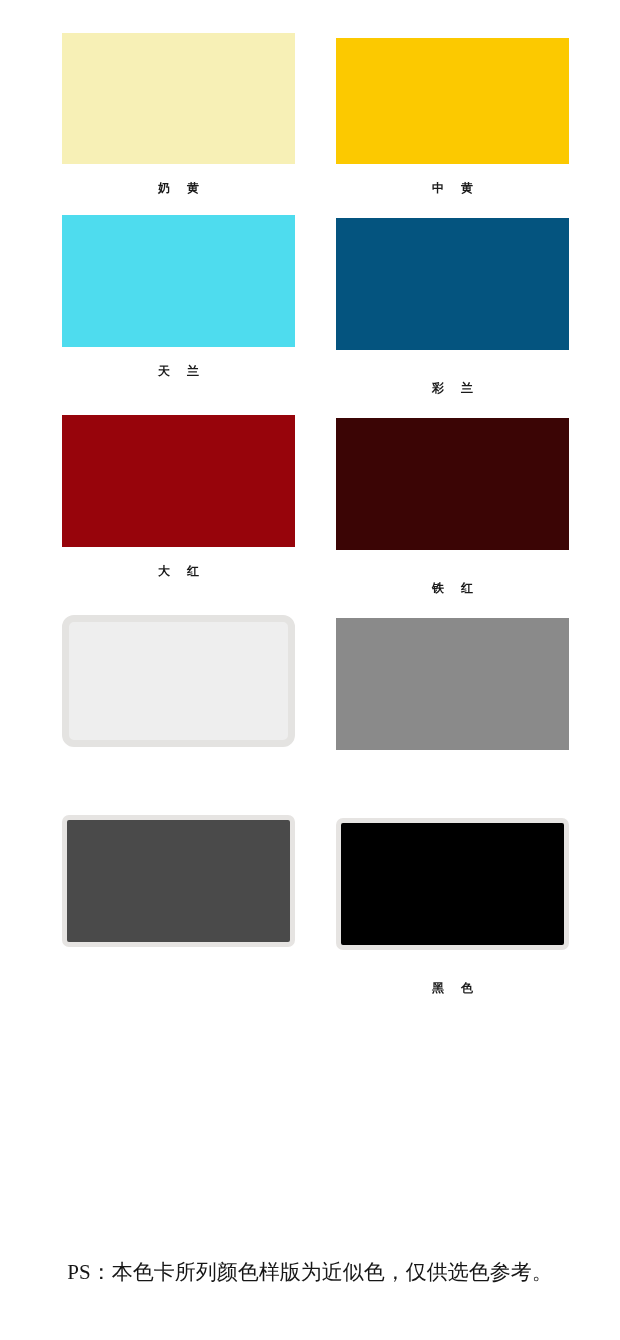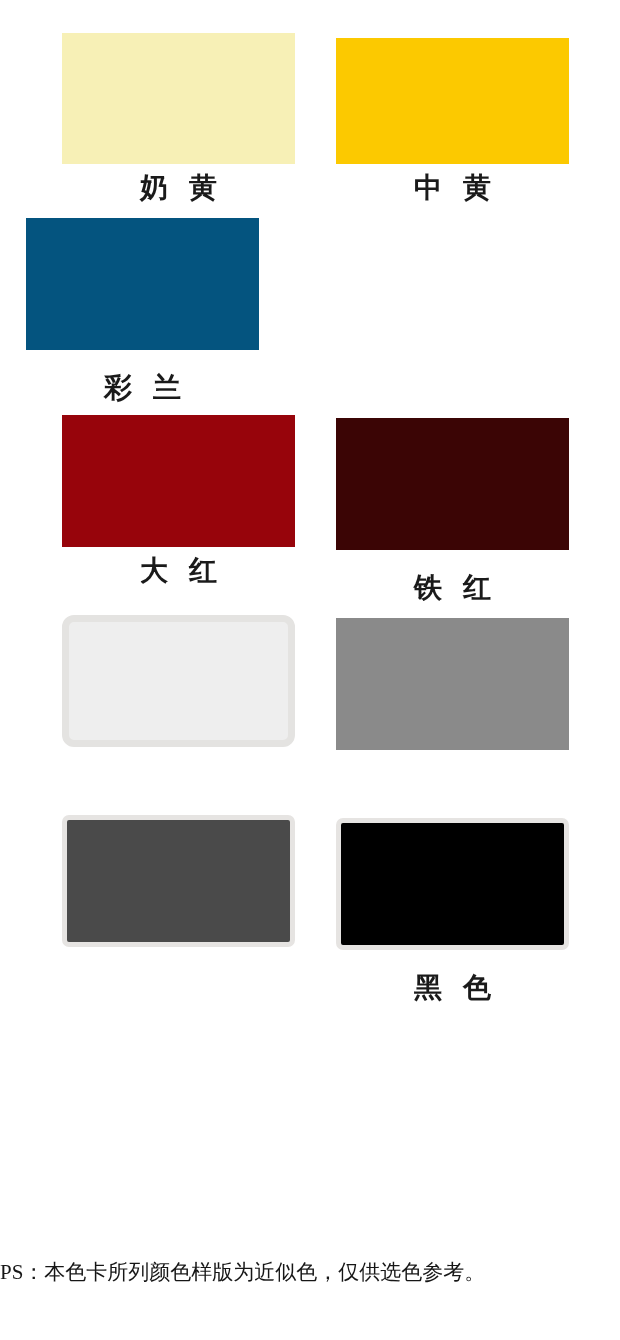--- a/index.html
+++ b/index.html
@@ -58,21 +58,21 @@
     border: 5px solid #e6e4e2;
     border-radius: 7px;
   }
   .swatch-chip.framed-soft {
     border: 7px solid #e4e3e1;
     border-radius: 12px;
   }
   .swatch-label {
     width: 233px;
     text-align: center;
-    font-size: 28px;
+    font-size: 12px;
     font-weight: bold;
     color: #1a1a1a;
     letter-spacing: 7px;
     text-indent: 7px;
     margin-top: 12px;
     line-height: 24px;
     font-family: "Liberation Serif", "DejaVu Serif", serif;
   }
   
   .swatch-row.r1 { padding-top: 33px; }
@@ -87,20 +87,21 @@
   .swatch-row.r3 .swatch-cell.right .swatch-chip-wrap,
   .swatch-row.r4 .swatch-cell.right .swatch-chip-wrap,
   .swatch-row.r5 .swatch-cell.right .swatch-chip-wrap,
   .swatch-row.r6 .swatch-cell.right .swatch-chip-wrap { margin-top: 3px; }
 
   .footer-note {
     position: absolute;
     left: 0;
     top: 1258px;
     width: 620px;
+    text-align: center;
     font-size: 21px;
     color: #161616;
     font-family: "Liberation Serif", "DejaVu Serif", serif;
     letter-spacing: 0px;
     white-space: nowrap;
   }
 </style>
 </head>
 <body>
 
@@ -118,20 +119,26 @@
       <div class="swatch-cell right">
         <div class="swatch-chip-wrap">
           <div class="swatch-chip" style="background-color: rgb(252, 201, 0);"></div>
         </div>
         <div class="swatch-label">中 黄</div>
       </div>
     </div>
 
 
     <div class="swatch-row r3">
+      <div class="swatch-cell left">
+        <div class="swatch-chip-wrap">
+          <div class="swatch-chip" style="background-color: rgb(78, 220, 238);"></div>
+        </div>
+        <div class="swatch-label">天 兰</div>
+      </div>
       <div class="swatch-cell right">
         <div class="swatch-chip-wrap">
           <div class="swatch-chip" style="background-color: rgb(4, 84, 127);"></div>
         </div>
         <div class="swatch-label">彩 兰</div>
       </div>
     </div>
 
     <div class="swatch-row r4">
       <div class="swatch-cell left">

